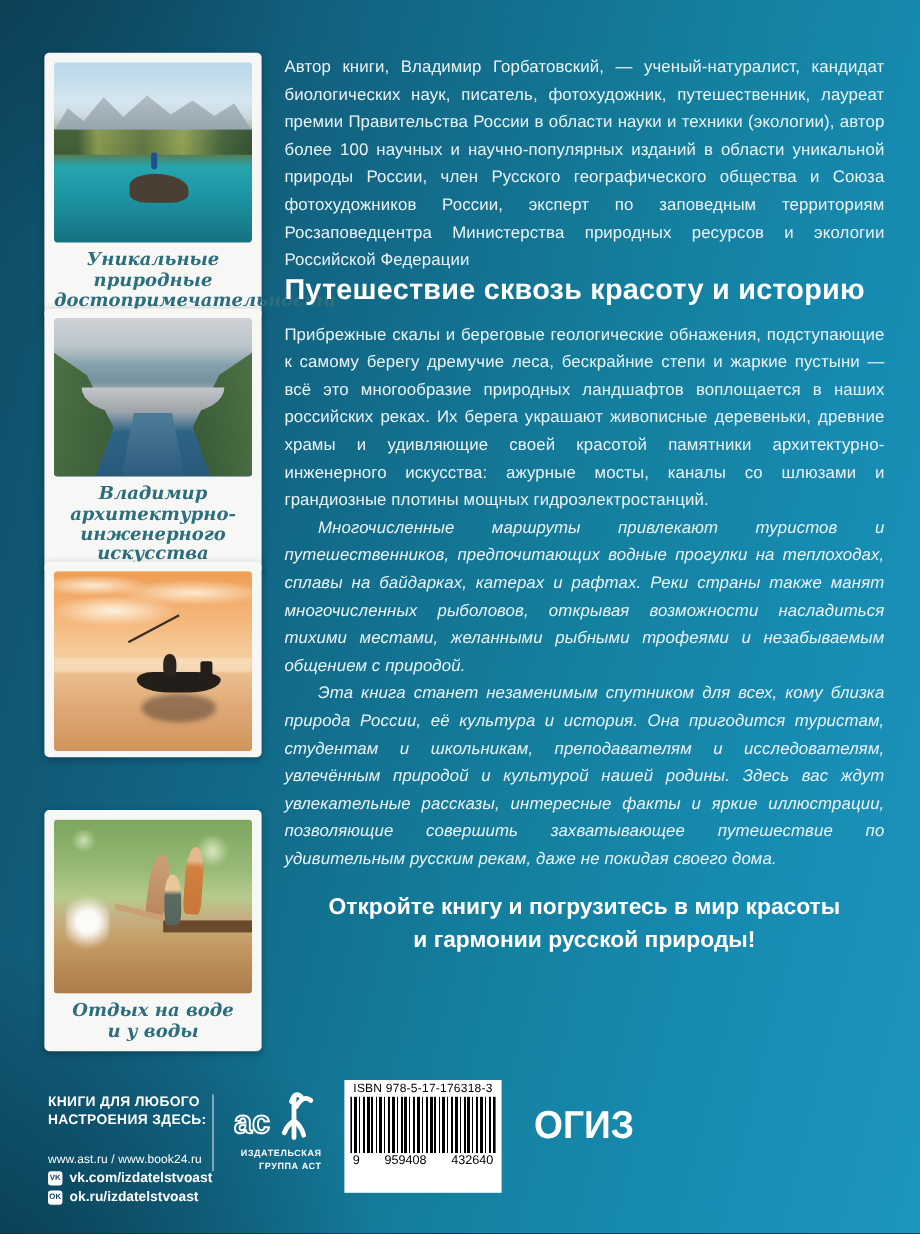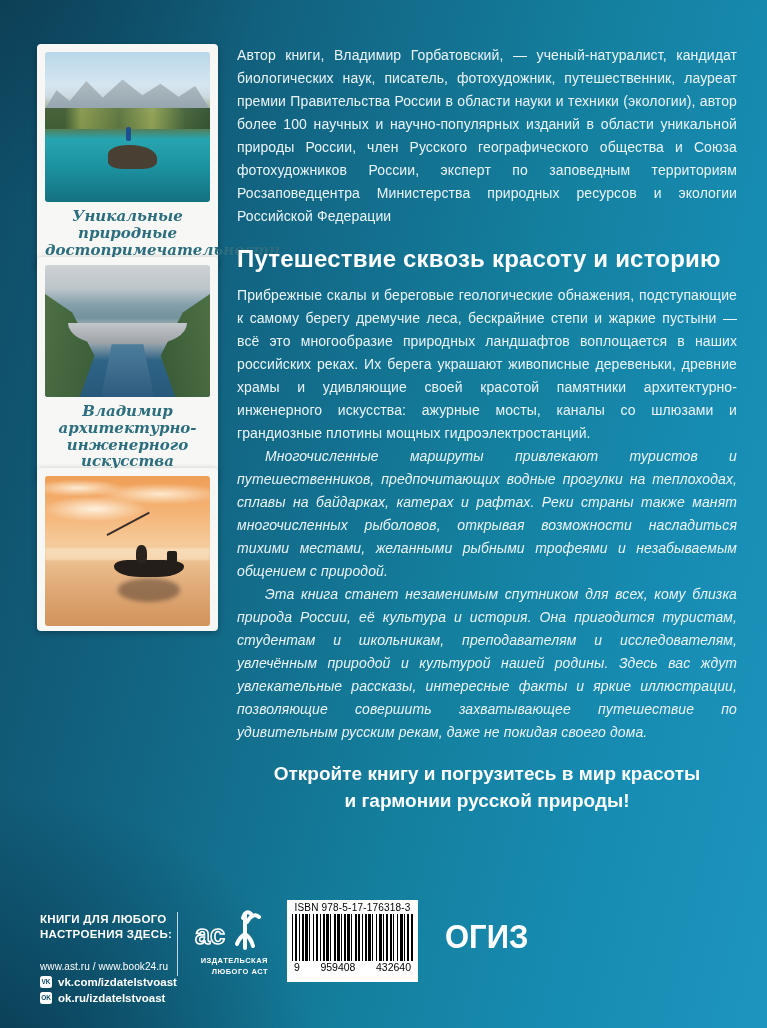--- a/index.html
+++ b/index.html
@@ -105,21 +105,21 @@
     background:radial-gradient(circle, rgba(255,255,255,.95) 0 30%, rgba(255,255,255,.4) 55%, rgba(255,255,255,0) 75%);
     filter:blur(1px); }
 
   
   .text-col { position:absolute; left:237px; top:44px; width:500px; color:#eef6f9; }
   .body-par {
     font-size:14px; line-height:23px; text-align:justify;
     letter-spacing:.1px; color:#eaf4f8;
   }
   .section-title {
-    margin-top:17px; margin-bottom:11px;
+    margin-bottom:11px;
     font-size:24px; font-weight:bold; color:#ffffff;
     letter-spacing:.2px; white-space:nowrap;
   }
   .indent { text-indent:28px;font-style:italic; }
   .cta {
     margin-top:17px;
     text-align:center; font-weight:bold;
     font-size:19px; line-height:1.4; color:#ffffff;
     white-space:pre-line;
   }
@@ -134,21 +134,21 @@
     width:12px; height:12px; background:#fff; border-radius:2.5px;
     color:#0e4866; font-size:6.5px; font-weight:bold;
     display:flex; align-items:center; justify-content:center;
     margin-right:6px; text-transform:uppercase;
   }
   .social-url { font-size:11.5px; font-weight:bold; }
   .divider { position:absolute; left:177px; top:14px; width:1px; height:64px; background:rgba(255,255,255,.75); }
   .ast { position:absolute; left:188px; top:6px; width:80px; text-align:right; }
   .ast svg { display:block; margin:0 auto; }
   .ast-caption { font-size:7.5px; font-weight:bold; letter-spacing:.5px; line-height:1.45; white-space:pre-line; }
-  .barcode { position:absolute; left:287px; top:2px; width:131px; height:82px;
+  .barcode { position:absolute; left:287px; top:2px; width:131px; height:94px;
     background:#fff; color:#000; padding:2px 5px; }
   .isbn { font-size:10px; text-align:center; letter-spacing:.2px; font-family:"Liberation Sans",sans-serif; }
   .bars { height:47px; margin-top:1px;
     background:
       repeating-linear-gradient(90deg,#000 0 1.5px, transparent 1.5px 3px, #000 3px 5.5px, transparent 5.5px 7px, #000 7px 8px, transparent 8px 10.5px),
       #fff; }
   .bars-digits { display:flex; justify-content:space-between; font-size:10.5px; padding:0 2px; background:#fff; }
   .ogiz { position:absolute; left:445px; top:22px;
     font-size:31px; font-weight:bold; letter-spacing:0px; color:#fff;
     transform:scaleY(1.05); font-family:"Liberation Sans",sans-serif; }
@@ -185,20 +185,32 @@
     <div class="photo photo-fish">
       <div class="haze"></div>
       <div class="refl"></div>
       <div class="boat"></div>
       <div class="fisher"></div>
       <div class="motor"></div>
       <div class="rod"></div>
     </div>
   </div>
 
+  <div class="card" style="top:675px;">
+    <div class="photo photo-dock">
+      <div class="dock"></div>
+      <div class="fig-a"></div>
+      <div class="fig-c"></div>
+      <div class="fig-b"></div>
+      <div class="legs"></div>
+      <div class="splash"></div>
+    </div>
+    <div class="caption">Отдых на воде
+и у воды</div>
+  </div>
 
   <div class="text-col">
     <p class="body-par">Автор книги, Владимир Горбатовский, — ученый-натуралист, кандидат биологических наук, писатель, фотохудожник, путешественник, лауреат премии Правительства России в области науки и техники (экологии), автор более 100 научных и научно-популярных изданий в области уникальной природы России, член Русского географического общества и Союза фотохудожников России, эксперт по заповедным территориям Росзаповедцентра Министерства природных ресурсов и экологии Российской Федерации</p>
     <div class="section-title">Путешествие сквозь красоту и историю</div>
     <p class="body-par">Прибрежные скалы и береговые геологические обнажения, подступающие к самому берегу дремучие леса, бескрайние степи и жаркие пустыни — всё это многообразие природных ландшафтов воплощается в наших российских реках. Их берега украшают живописные деревеньки, древние храмы и удивляющие своей красотой памятники архитектурно-инженерного искусства: ажурные мосты, каналы со шлюзами и грандиозные плотины мощных гидроэлектростанций.</p>
     <p class="body-par indent">Многочисленные маршруты привлекают туристов и путешественников, предпочитающих водные прогулки на теплоходах, сплавы на байдарках, катерах и рафтах. Реки страны также манят многочисленных рыболовов, открывая возможности насладиться тихими местами, желанными рыбными трофеями и незабываемым общением с природой.</p>
     <p class="body-par indent">Эта книга станет незаменимым спутником для всех, кому близка природа России, её культура и история. Она пригодится туристам, студентам и школьникам, преподавателям и исследователям, увлечённым природой и культурой нашей родины. Здесь вас ждут увлекательные рассказы, интересные факты и яркие иллюстрации, позволяющие совершить захватывающее путешествие по удивительным русским рекам, даже не покидая своего дома.</p>
     <div class="cta">Откройте книгу и погрузитесь в мир красоты
 и гармонии русской природы!</div>
   </div>
@@ -225,21 +237,21 @@
         <text x="2" y="40" font-size="27" font-weight="bold" font-family="Liberation Sans, sans-serif" fill="none" stroke="#ffffff" stroke-width="1.6">ас</text>
         <g stroke="#ffffff" stroke-width="4" stroke-linecap="round" fill="none">
           <path d="M50 14 q3 -9 8 -4"></path>
           <path d="M54 18 q6 -10 12 -5"></path>
           <path d="M52 10 L52 44"></path>
           <path d="M52 30 q-6 4 -8 10"></path>
           <path d="M52 30 q6 4 8 12"></path>
         </g>
       </svg>
       <div class="ast-caption">ИЗДАТЕЛЬСКАЯ
-ЛЮБОГО АСТ</div>
+ГРУППА АСТ</div>
     </div>
 
     <div class="barcode">
       <div class="isbn">ISBN 978-5-17-176318-3</div>
       <div class="bars"></div>
       <div class="bars-digits">
         <span>9</span>
         <span>959408</span>
         <span>432640</span>
       </div>

